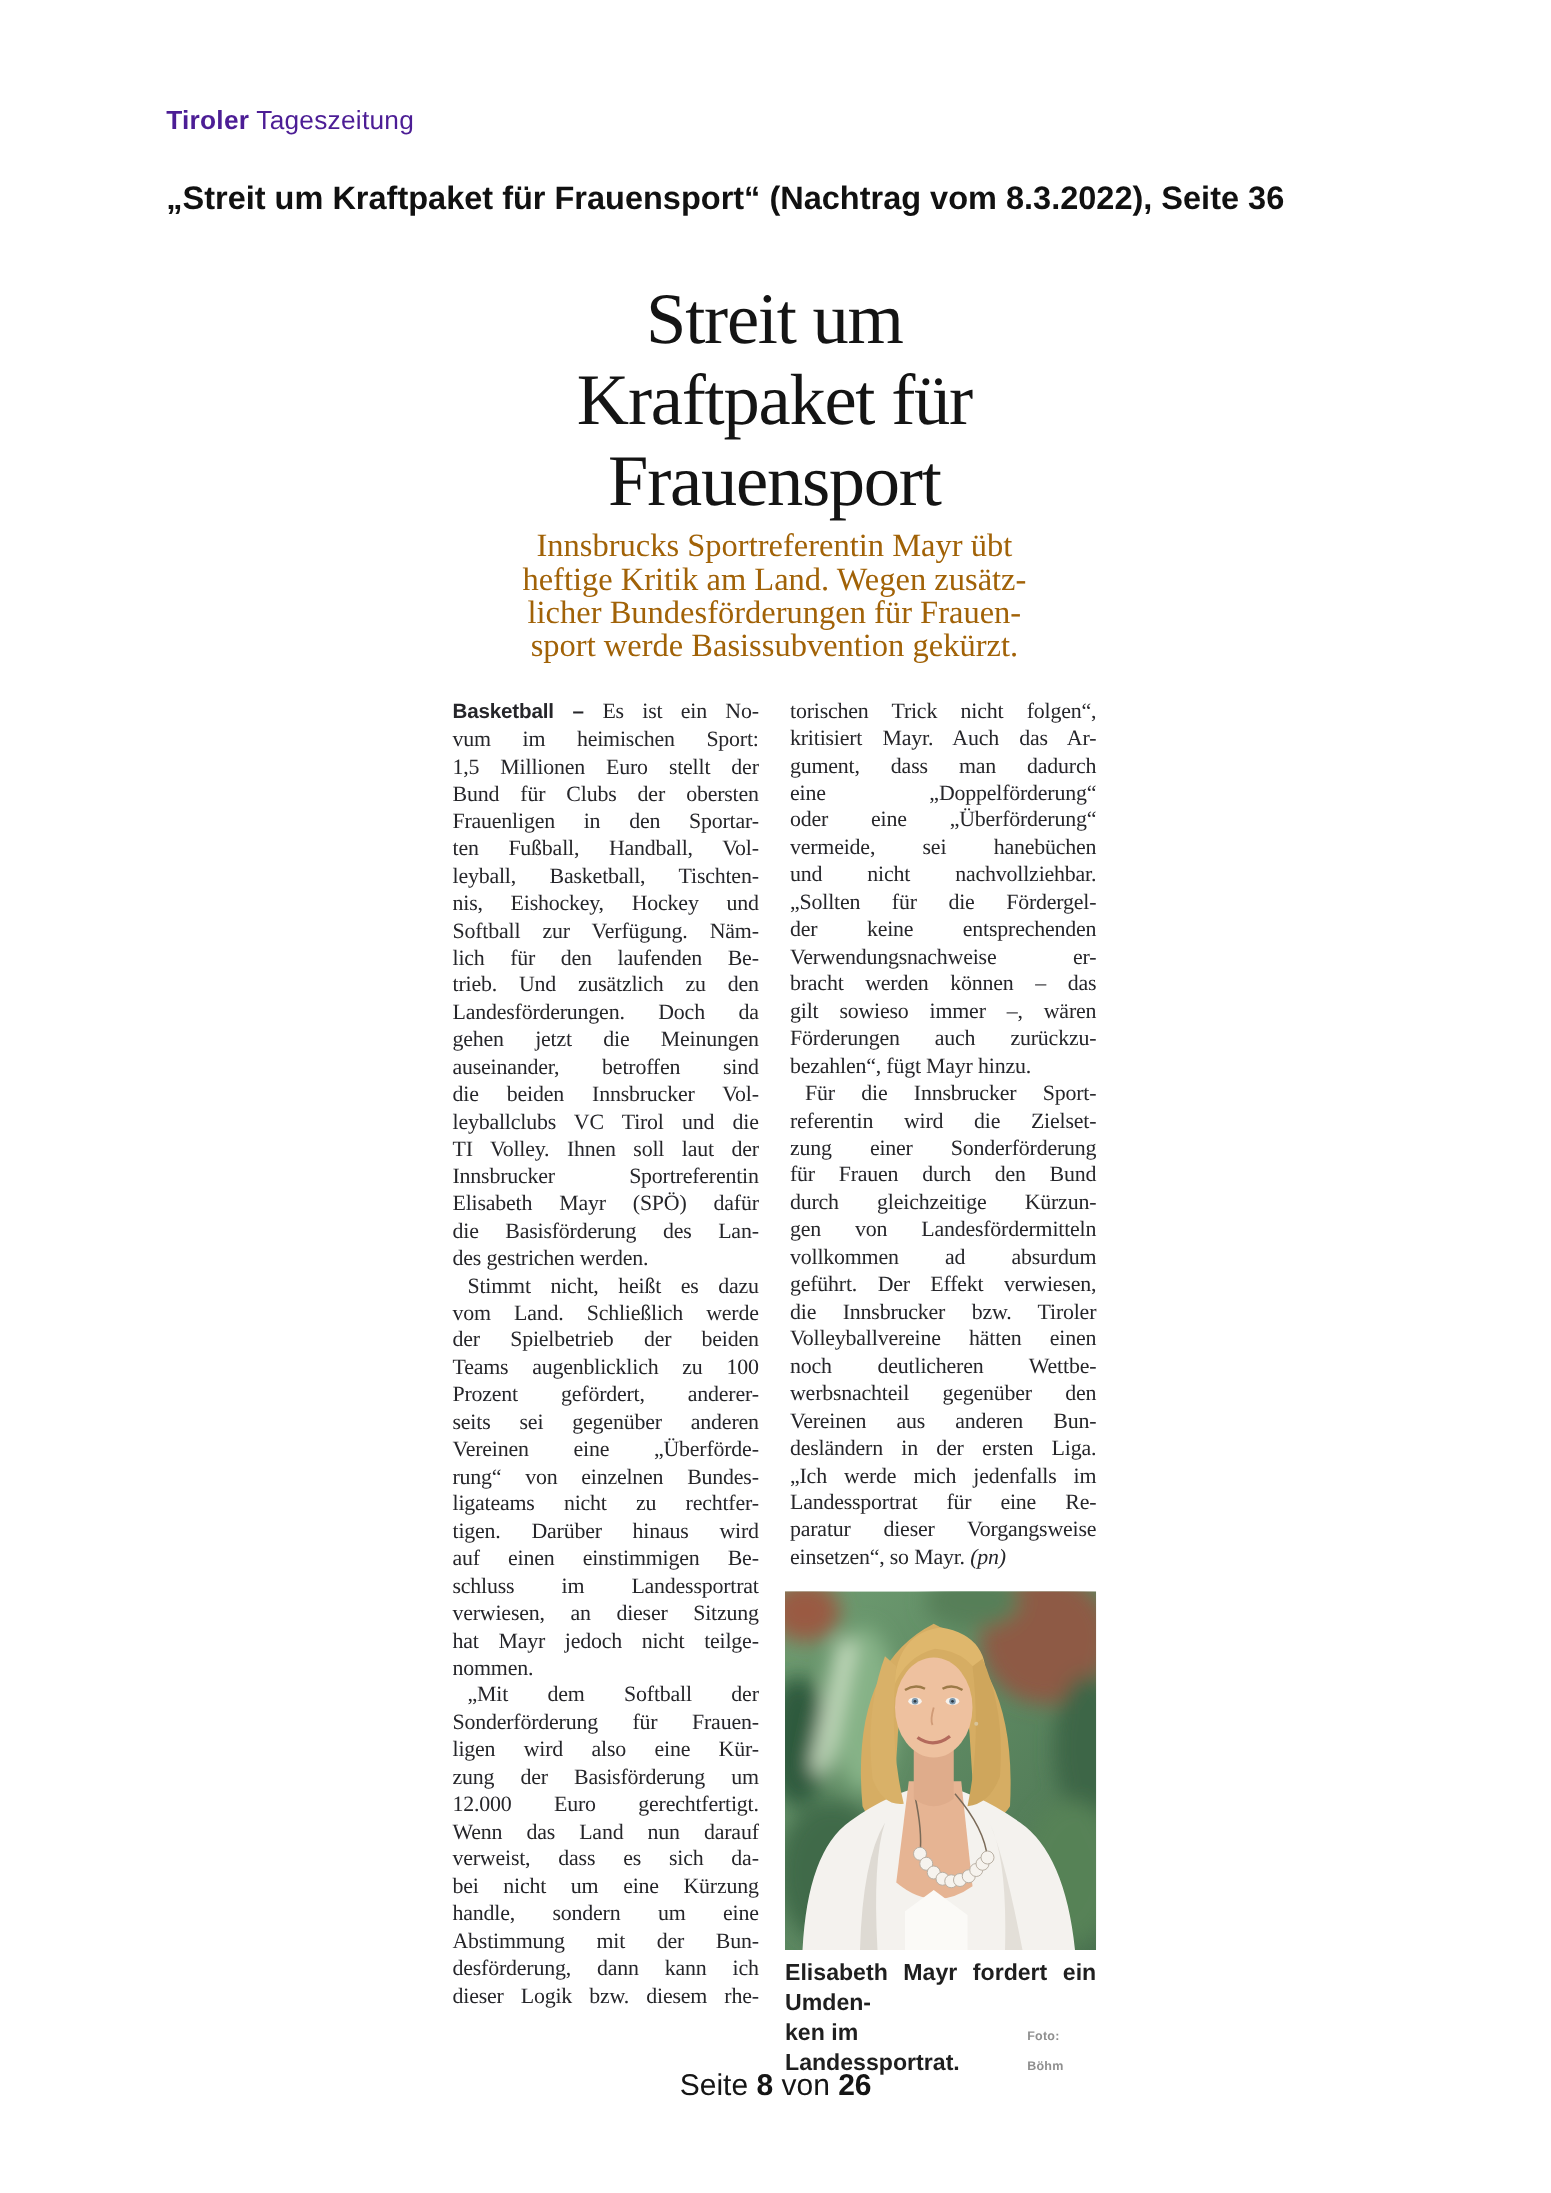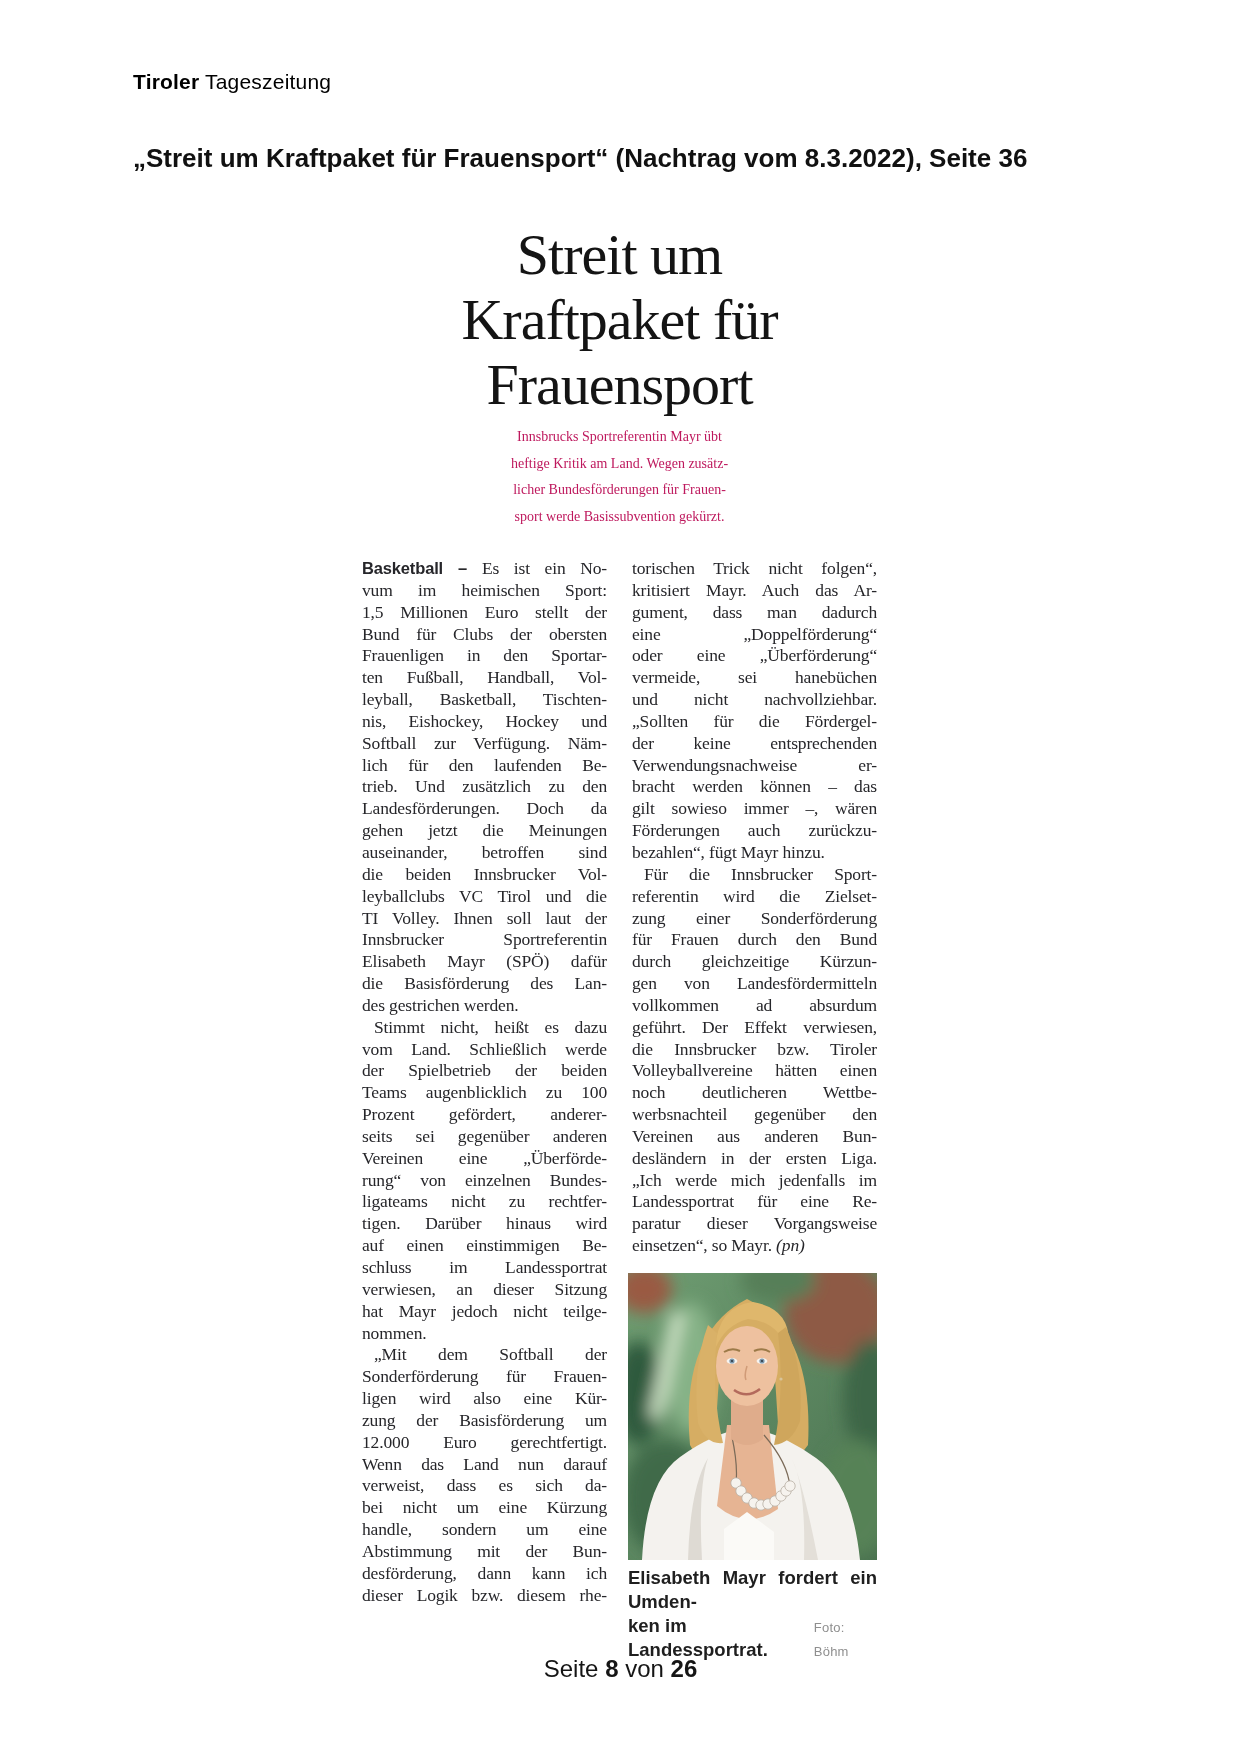--- a/index.html
+++ b/index.html
@@ -1,29 +1,29 @@
 <!DOCTYPE html>
 <html lang="de"><head>
 <meta charset="utf-8">
 <style>
   html,body{margin:0;padding:0;background:#ffffff;}
   .page{position:relative;width:1241px;height:1754px;background:#ffffff;overflow:hidden;
         font-family:"Liberation Sans",sans-serif;color:#1a1a1a;}
 
   
-  .masthead{position:absolute;left:133px;top:70px;font-size:21px;letter-spacing:.2px;color:#000000;}
+  .masthead{position:absolute;left:133px;top:85px;font-size:21px;letter-spacing:.2px;color:#4c1d95;}
   .masthead .b{font-weight:bold;}
   .doc-headline{position:absolute;left:133px;top:143px;font-size:26px;font-weight:bold;color:#111;}
 
   
   .art-title{position:absolute;left:362px;top:222px;width:515px;text-align:center;
              font-family:"Liberation Serif",serif;font-size:58px;line-height:65px;
              letter-spacing:-1px;color:#141414;}
   .lede{position:absolute;left:362px;top:424px;width:515px;text-align:center;
-        font-family:"Liberation Serif",serif;font-size:14px;line-height:26.5px;color:#be185d;}
+        font-family:"Liberation Serif",serif;font-size:26px;line-height:26.5px;color:#a16207;}
 
   
   .col{position:absolute;top:558px;width:245px;
        font-family:"Liberation Serif",serif;font-size:17.5px;line-height:21.85px;
        color:#26262a;letter-spacing:-.15px;}
   .col-left{left:362px;}
   .col-right{left:632px;}
   .bl{text-align:justify;text-align-last:justify;white-space:nowrap_off;}
   .bl.end{text-align-last:left;}
   .bl.ind{text-indent:12px;}
@@ -32,21 +32,21 @@
 
   
   .photo{position:absolute;left:628px;top:1273px;width:249px;height:287px;overflow:hidden;}
   .photo svg{display:block;}
 
   
   .caption{position:absolute;left:628px;top:1566px;width:249px;
            font-size:18.5px;line-height:24px;font-weight:bold;color:#1f1f1f;}
   .cap1{text-align:justify;text-align-last:justify;}
   .cap2{display:flex;justify-content:space-between;align-items:baseline;}
-  .credit{font-size:13px;font-weight:normal;color:#8f8f8f;letter-spacing:.2px;}
+  .credit{font-size:10px;font-weight:bold;color:#8f8f8f;letter-spacing:.2px;}
 
   
   .footer{position:absolute;left:0;top:1655px;width:1241px;text-align:center;
           font-size:24px;color:#151515;}
   .footer .b{font-weight:bold;}
 </style>
 </head>
 <body>
 
 <div class="page">

